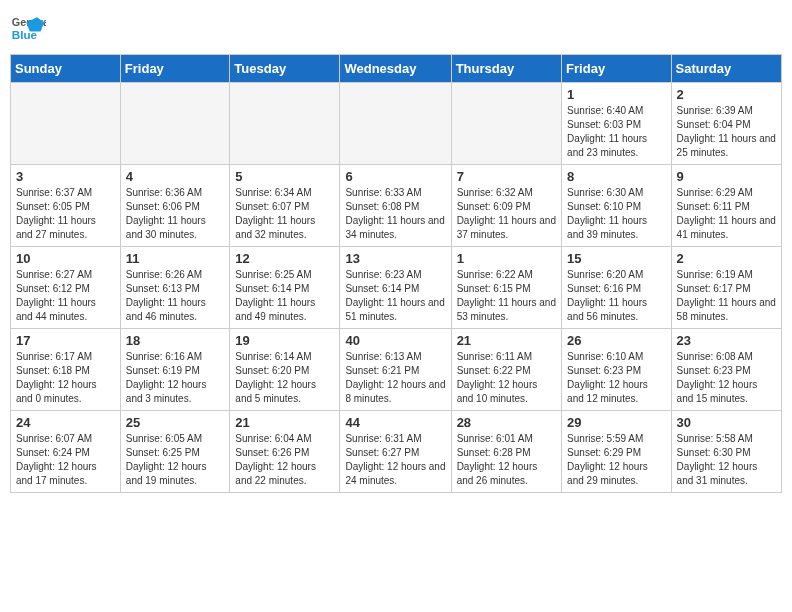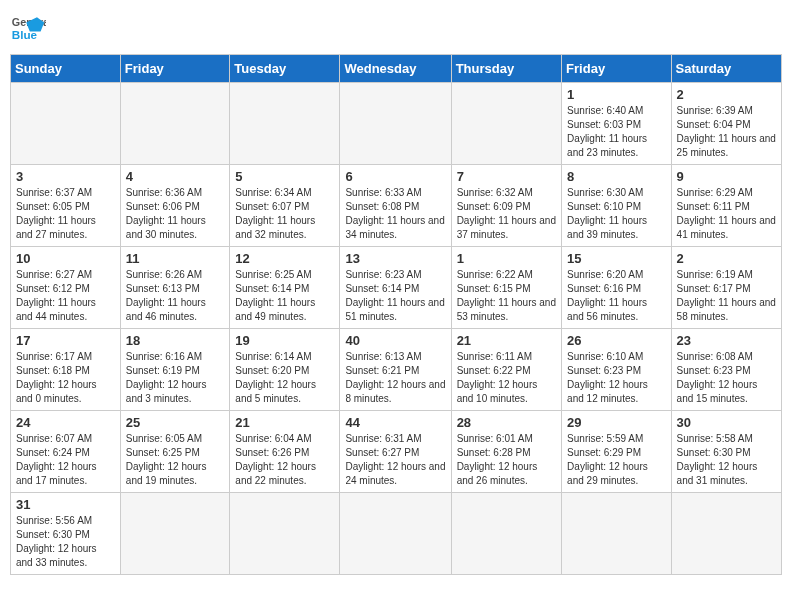--- a/index.html
+++ b/index.html
@@ -323,29 +323,14 @@
 and 29 minutes.</div>
         </td>
         <td>
           <span class="day-num">30</span>
           <div class="cell-info">Sunrise: 5:58 AM
 Sunset: 6:30 PM
 Daylight: 12 hours
 and 31 minutes.</div>
         </td>
       </tr>
-      <tr>
-        <td>
-          <span class="day-num">31</span>
-          <div class="cell-info">Sunrise: 5:56 AM
-Sunset: 6:30 PM
-Daylight: 12 hours
-and 33 minutes.</div>
-        </td>
-        <td class="empty"></td>
-        <td class="empty"></td>
-        <td class="empty"></td>
-        <td class="empty"></td>
-        <td class="empty"></td>
-        <td class="empty"></td>
-      </tr>
     </tbody>
 </table>
 
 </body></html>

